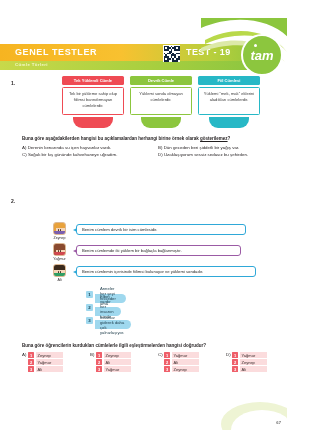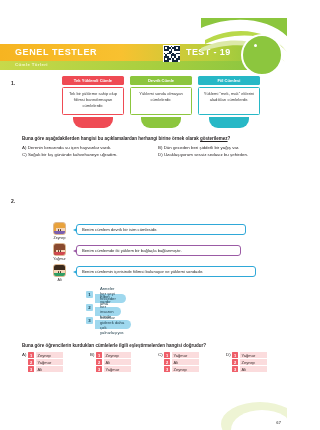--- a/index.html
+++ b/index.html
@@ -206,20 +206,21 @@
   </div>
 
   <div class="testno">TEST - 19</div>
 
   <svg class="swoosh" viewBox="0 0 92 66">
     <path d="M0,10 C36,-6 78,2 92,26 L92,0 L0,0 Z" fill="#8cc63e"></path>
     <path d="M4,22 C34,6 70,12 86,34 C72,16 36,12 4,26 Z" fill="#b9d94a"></path>
     <path d="M0,30 C30,16 66,22 84,44 C68,26 30,22 0,34 Z" fill="#dce9a8"></path>
   </svg>
   <div class="logo-circle"></div>
+  <div class="logo-txt">tam</div>
   <div class="logo-dot"></div>
 
   <div class="qnum" style="left:11px;top:80px;">1.</div>
 
   <div class="cbox c1" style="left:62px;top:76px;">
     <div class="cap">Tek Yüklemli Cümle</div>
     <div class="body">Tek bir yükleme sahip olup fiilimsi barındırmayan cümlelerdir.</div>
     <div class="foot" style="top:41px;"></div>
   </div>
 

